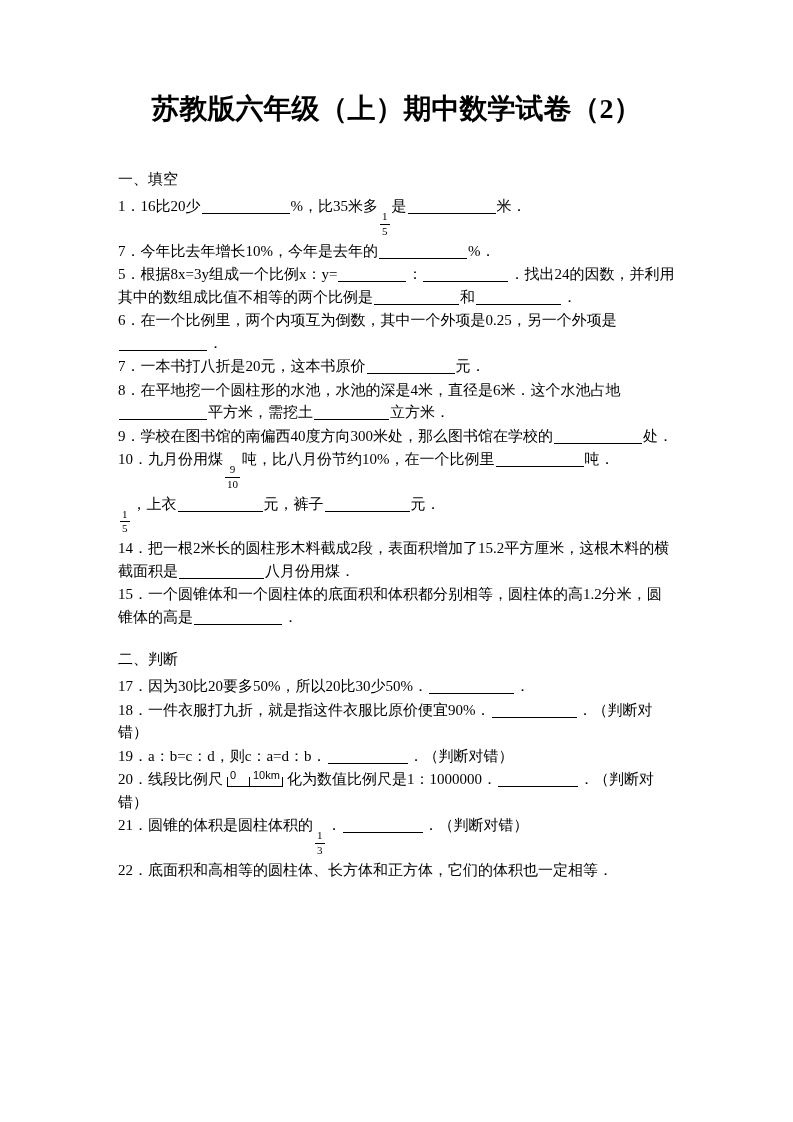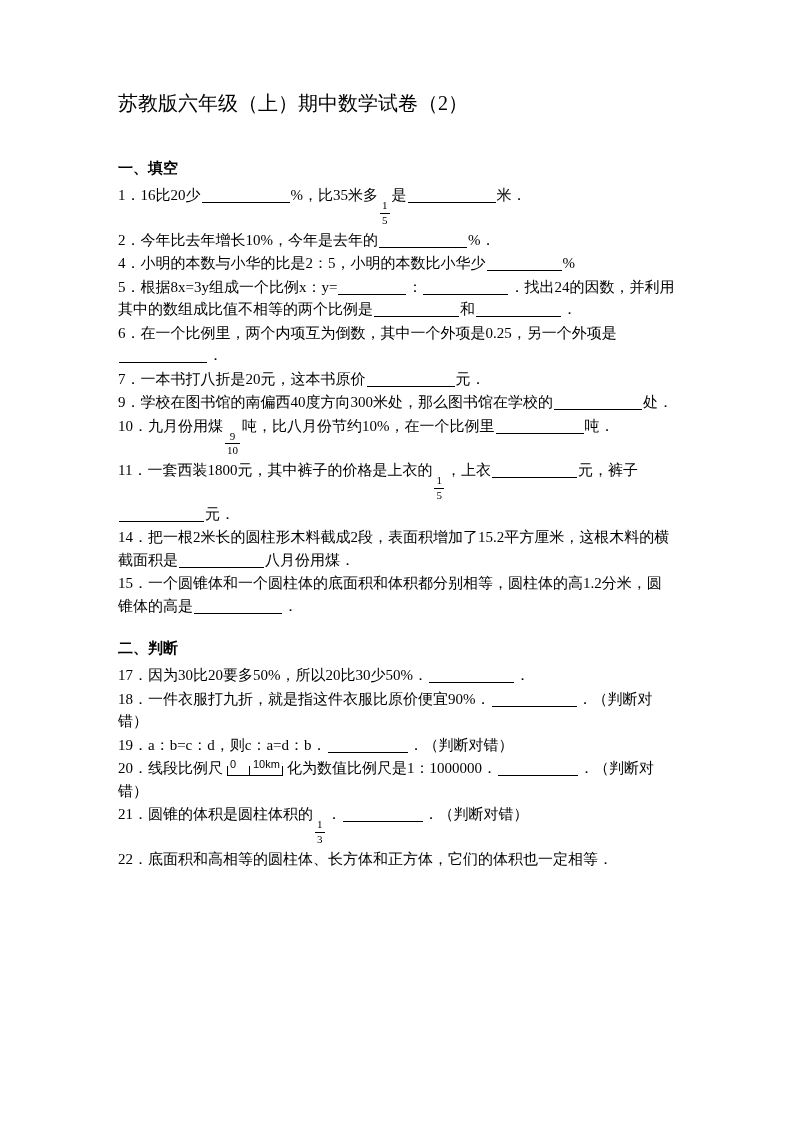--- a/index.html
+++ b/index.html
@@ -2,24 +2,24 @@
 <html><head>
 <meta charset="utf-8">
 <style>
   html,body{margin:0;padding:0;background:#ffffff;}
   .page{
     width:793px;min-height:1122px;margin:0 auto;background:#fff;color:#000;
     font-family:"Liberation Serif","DejaVu Serif",serif;
     padding:90px 118px 60px 118px;box-sizing:border-box;
   }
   .title{
-    font-size:20px;font-weight:normal;margin:0 0 42px 0;
+    font-size:28px;font-weight:bold;text-align:center;margin:0 0 42px 0;
   }
   .section-heading{
-    font-size:15px;font-weight:bold;margin:22px 0 6px 0;
+    font-size:15px;font-weight:normal;margin:22px 0 6px 0;
   }
   .section-heading:first-of-type{margin-top:0;}
   .question{
     font-size:15px;line-height:1.5;margin:0 0 1px 0;
   }
   .blank{
     display:inline-block;border-bottom:1px solid #000;height:15px;
     vertical-align:-3px;margin:0 1px;
   }
   .frac{
@@ -42,31 +42,31 @@
 <body>
 
 <div class="page">
   <div class="title">苏教版六年级（上）期中数学试卷（2）</div>
   <div>
       <div class="section-heading">一、填空</div>
       <div class="question"><span>1．16比20少</span><span class="blank" style="width: 88px;"></span><span>%，比35米多</span><span class="frac">
           <span class="num">1</span>
           <span class="den">5</span>
         </span><span>是</span><span class="blank" style="width: 88px;"></span><span>米．</span></div>
-      <div class="question"><span>2．今年比去年增长10%，今年是去年的</span><span class="blank" style="width: 88px;"></span><span>%．</span></div>
-      <div class="question"><span>4．小明的本数与小华的比是2：5，小明的本数比小华少</span><span class="blank" style="width: 75px;"></span><span>%</span></div>
+      <div class="question"><span>7．今年比去年增长10%，今年是去年的</span><span class="blank" style="width: 88px;"></span><span>%．</span></div>
       <div class="question"><span>5．根据8x=3y组成一个比例x：y=</span><span class="blank" style="width: 68px;"></span><span>：</span><span class="blank" style="width: 85px;"></span><span>．找出24的因数，并利用其中的数组成比值不相等的两个比例是</span><span class="blank" style="width: 85px;"></span><span>和</span><span class="blank" style="width: 85px;"></span><span>．</span></div>
       <div class="question"><span>6．在一个比例里，两个内项互为倒数，其中一个外项是0.25，另一个外项是</span><span class="blank" style="width: 88px;"></span><span>．</span></div>
       <div class="question"><span>7．一本书打八折是20元，这本书原价</span><span class="blank" style="width: 88px;"></span><span>元．</span></div>
+      <div class="question"><span>8．在平地挖一个圆柱形的水池，水池的深是4米，直径是6米．这个水池占地</span><span class="blank" style="width: 88px;"></span><span>平方米，需挖土</span><span class="blank" style="width: 75px;"></span><span>立方米．</span></div>
       <div class="question"><span>9．学校在图书馆的南偏西40度方向300米处，那么图书馆在学校的</span><span class="blank" style="width: 88px;"></span><span>处．</span></div>
       <div class="question"><span>10．九月份用煤</span><span class="frac">
           <span class="num">9</span>
           <span class="den">10</span>
         </span><span>吨，比八月份节约10%，在一个比例里</span><span class="blank" style="width: 88px;"></span><span>吨．</span></div>
-      <div class="question"><span>11．一套西装1800元，其中裤子的价格是上衣的</span><span class="frac">
+      <div class="question"><span class="frac">
           <span class="num">1</span>
           <span class="den">5</span>
         </span><span>，上衣</span><span class="blank" style="width: 85px;"></span><span>元，裤子</span><span class="blank" style="width: 85px;"></span><span>元．</span></div>
       <div class="question"><span>14．把一根2米长的圆柱形木料截成2段，表面积增加了15.2平方厘米，这根木料的横截面积是</span><span class="blank" style="width: 85px;"></span><span>八月份用煤．</span></div>
       <div class="question"><span>15．一个圆锥体和一个圆柱体的底面积和体积都分别相等，圆柱体的高1.2分米，圆锥体的高是</span><span class="blank" style="width: 88px;"></span><span>．</span></div>
       <div class="section-heading">二、判断</div>
       <div class="question"><span>17．因为30比20要多50%，所以20比30少50%．</span><span class="blank" style="width: 85px;"></span><span>．</span></div>
       <div class="question"><span>18．一件衣服打九折，就是指这件衣服比原价便宜90%．</span><span class="blank" style="width: 85px;"></span><span>．（判断对错）</span></div>
       <div class="question"><span>19．a：b=c：d，则c：a=d：b．</span><span class="blank" style="width: 80px;"></span><span>．（判断对错）</span></div>
       <div class="question"><span>20．线段比例尺</span><span class="scalebar"><span class="sb-lbl" style="left: 3px;">0</span><span class="sb-lbl" style="left: 26px;">10km</span><span class="sb-tick" style="left: 0px;"></span><span class="sb-tick" style="left: 22px;"></span><span class="sb-tick" style="right: 0px;"></span></span><span>化为数值比例尺是1：1000000．</span><span class="blank" style="width: 80px;"></span><span>．（判断对错）</span></div>

